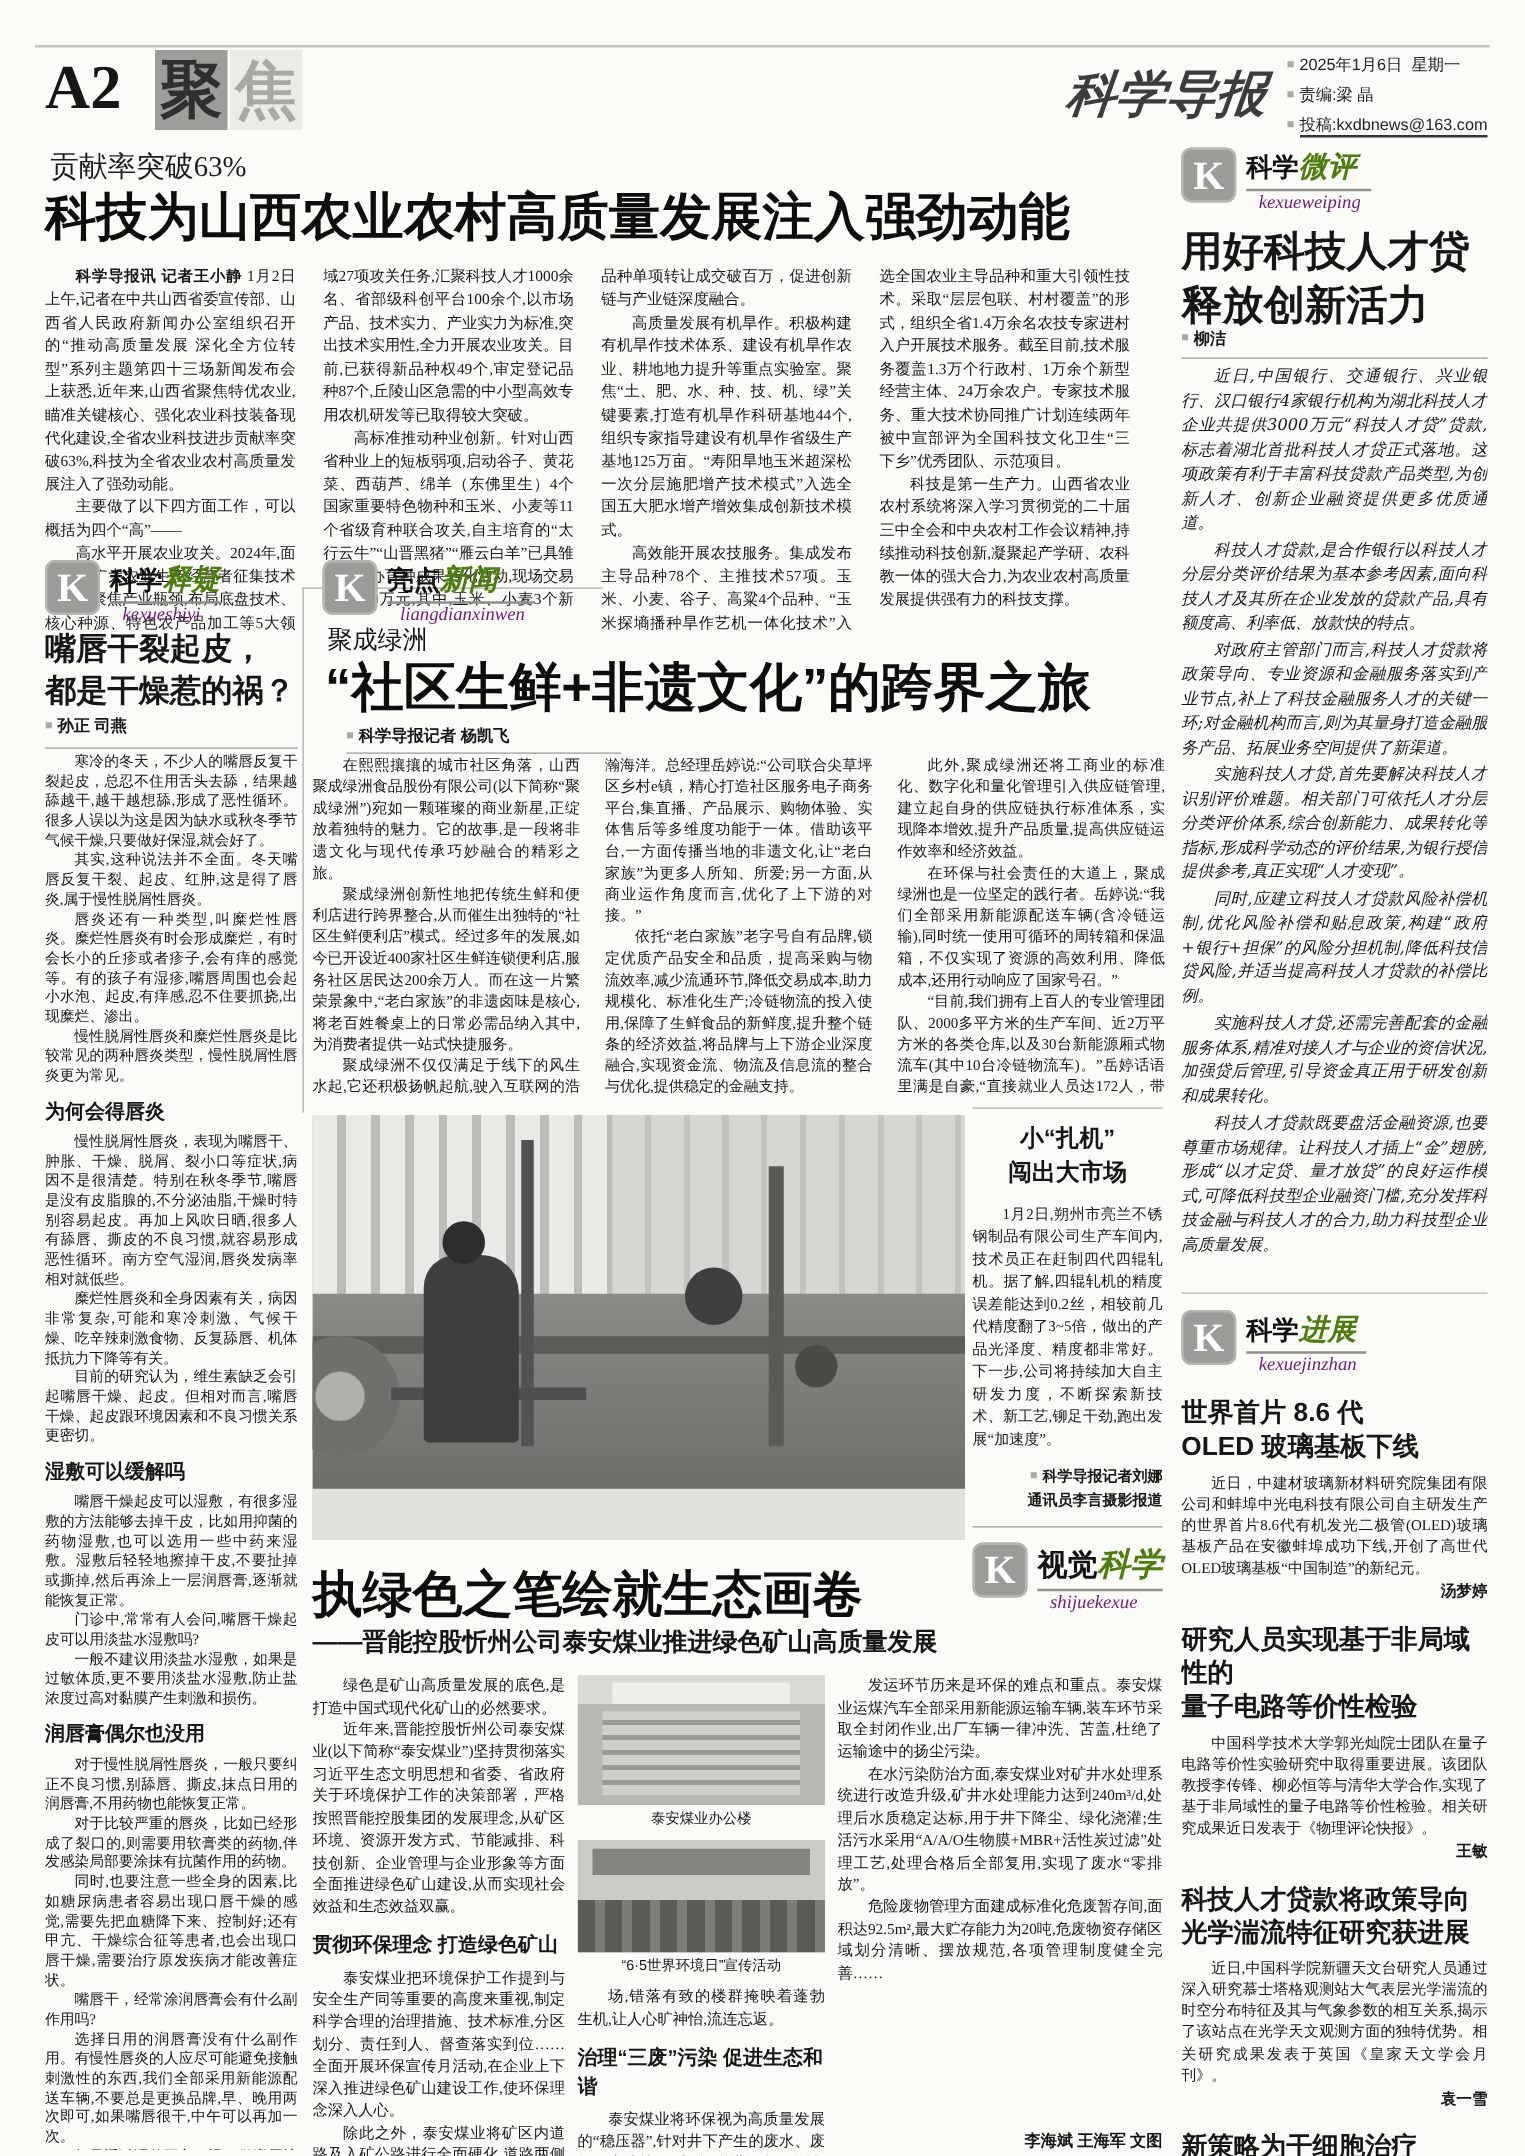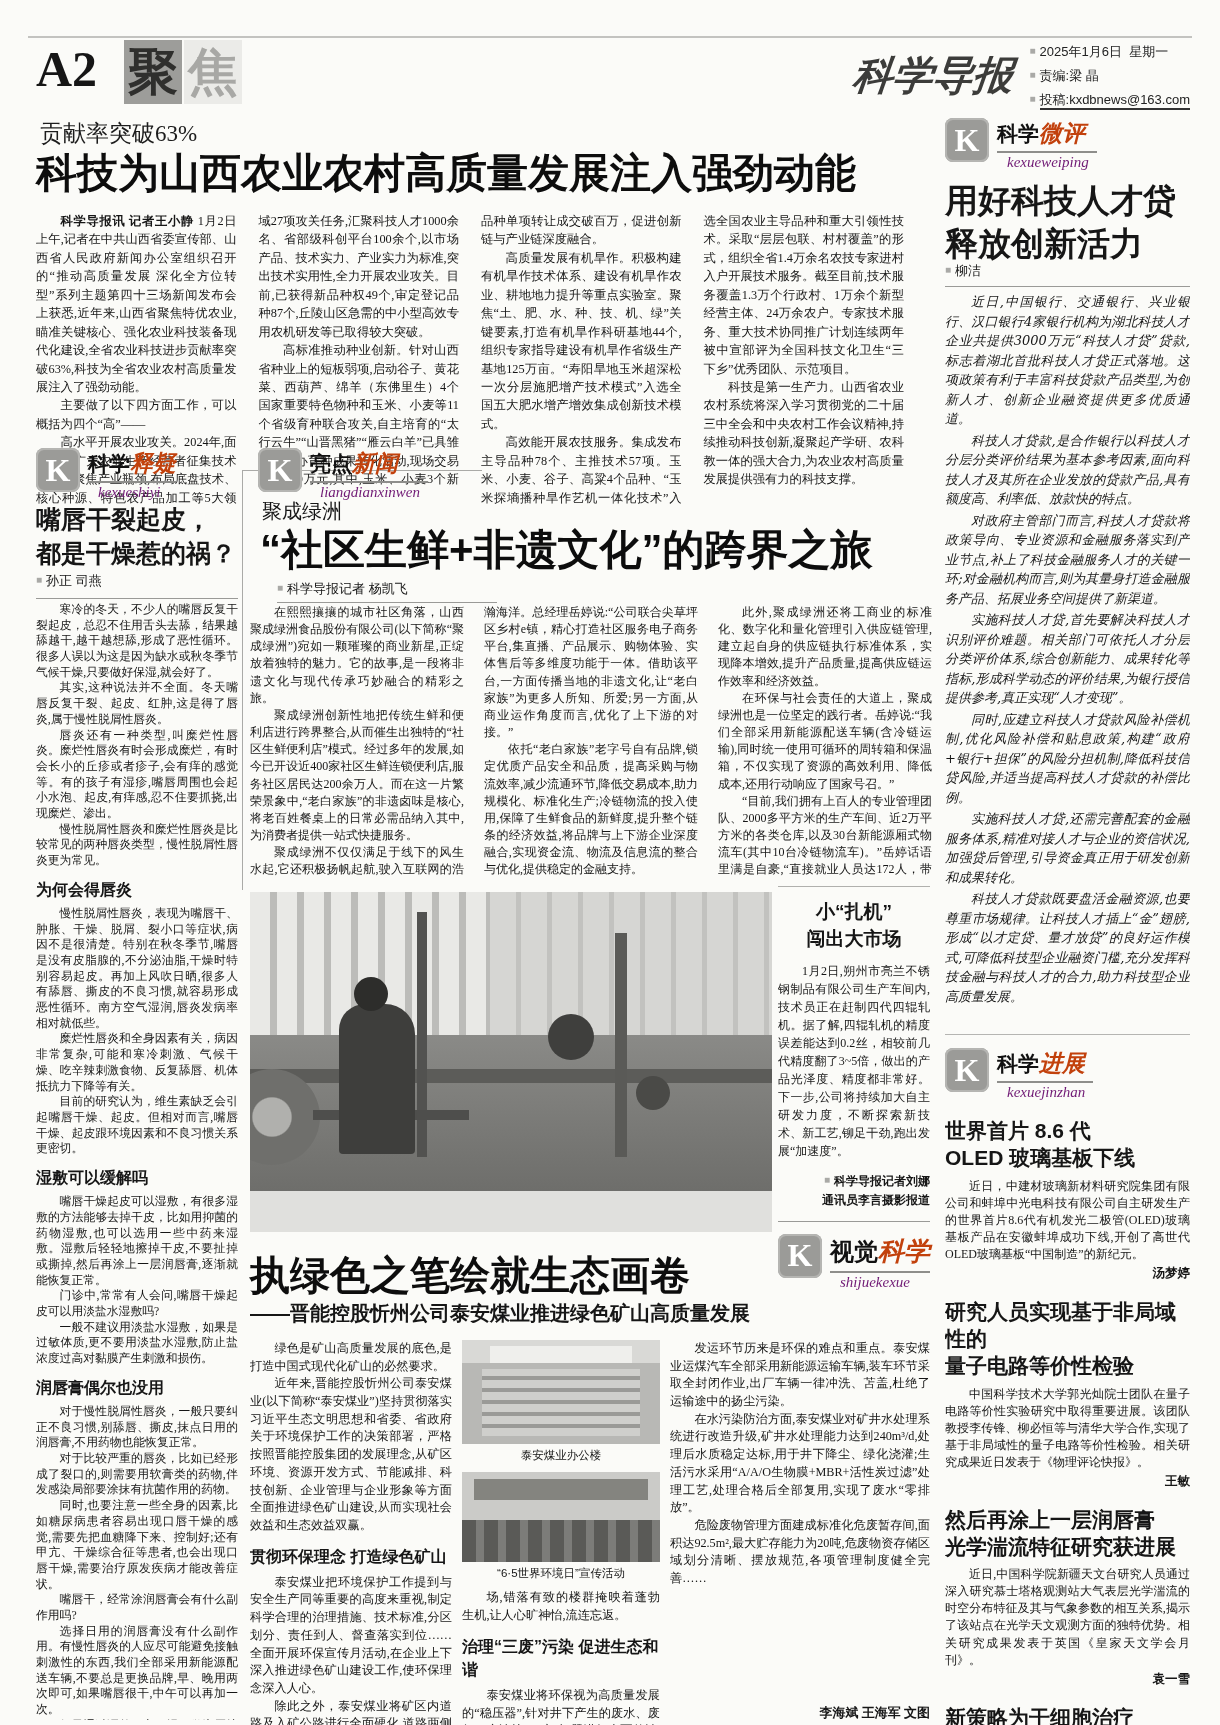--- a/index.html
+++ b/index.html
@@ -18,27 +18,27 @@
   .pubinfo{font-size:13px;font-family:"Liberation Sans",sans-serif;line-height:1.85;color:#222;}
   .pubinfo .uline{border-bottom:2px solid #333;padding-bottom:1px;}
   .sq{color:#a9a9a6;font-size:10px;margin-right:4px;vertical-align:2px;}
   
   .seclogo{display:flex;align-items:flex-start;gap:8px;}
   .seclogo .k{width:44px;height:44px;background:#9b9b98;border-radius:8px;color:#fff;
               font:bold 32px "Liberation Serif",serif;display:flex;align-items:center;justify-content:center;
               box-shadow:inset 0 0 0 2px #b5b5b2;}
   .seclogo .cn{font-size:21px;white-space:nowrap;}
   .seclogo .cn b{font-family:"Liberation Sans",sans-serif;color:#111;}
-  .seclogo .cn .script{font-family:"DejaVu Serif",serif;font-style:italic;font-weight:bold;color:#c2410c;font-size:23px;}
+  .seclogo .cn .script{font-family:"DejaVu Serif",serif;font-style:italic;font-weight:bold;color:#4d7c0f;font-size:23px;}
   .seclogo .py{font-family:"Liberation Serif",serif;font-style:italic;color:#701a75;font-size:15px;
                border-top:2px solid #8e8e8b;margin-top:2px;padding:1px 8px 0 10px;}
   
   .para{margin:0;text-indent:2em;text-align:justify;}
   .subhead{font-family:"Liberation Sans",sans-serif;font-weight:bold;font-size:16px;margin:10px 0 6px;text-indent:0;}
-  .byl{font-family:"Liberation Sans",sans-serif;font-weight:normal;font-size:13px;}
+  .byl{font-family:"Liberation Sans",sans-serif;font-weight:bold;font-size:13px;}
   .author{text-align:right;font-weight:bold;font-size:12.5px;margin-top:2px;}
   
   .kicker{position:absolute;left:40px;top:118px;font-size:23px;color:#1c1c1c;}
   .headline{position:absolute;left:36px;top:146px;width:850px;font-family:"Liberation Sans",sans-serif;
             font-weight:900;font-size:41px;letter-spacing:0;white-space:nowrap;color:#0d0d0d;}
   .mainbody{position:absolute;left:36px;top:212px;width:868px;height:316px;column-count:4;column-gap:22px;
             font-size:12.3px;line-height:1.5;overflow:hidden;}
   
   .lips-logo{position:absolute;left:36px;top:448px;}
   .lips-title{position:absolute;left:36px;top:503px;font-family:"Liberation Sans",sans-serif;font-weight:bold;
@@ -315,21 +315,21 @@
       <div class="author">汤梦婷</div>
     </div>
 
     <div>
       <h3 class="jz-title"><span>研究人员实现基于非局域性的</span><br><span>量子电路等价性检验</span></h3>
       <p class="para jz-body">中国科学技术大学郭光灿院士团队在量子电路等价性实验研究中取得重要进展。该团队教授李传锋、柳必恒等与清华大学合作,实现了基于非局域性的量子电路等价性检验。相关研究成果近日发表于《物理评论快报》。</p>
       <div class="author">王敏</div>
     </div>
 
     <div>
-      <h3 class="jz-title"><span>然后再涂上一层润唇膏</span><br><span>光学湍流特征研究获进展</span></h3>
+      <h3 class="jz-title"><span>科技人才贷款将政策导向</span><br><span>光学湍流特征研究获进展</span></h3>
       <p class="para jz-body">近日,中国科学院新疆天文台研究人员通过深入研究慕士塔格观测站大气表层光学湍流的时空分布特征及其与气象参数的相互关系,揭示了该站点在光学天文观测方面的独特优势。相关研究成果发表于英国《皇家天文学会月刊》。</p>
       <div class="author">袁一雪</div>
     </div>
 
     <div>
       <h3 class="jz-title"><span>新策略为干细胞治疗</span><br></h3>
 
     </div>
   </div>
 

